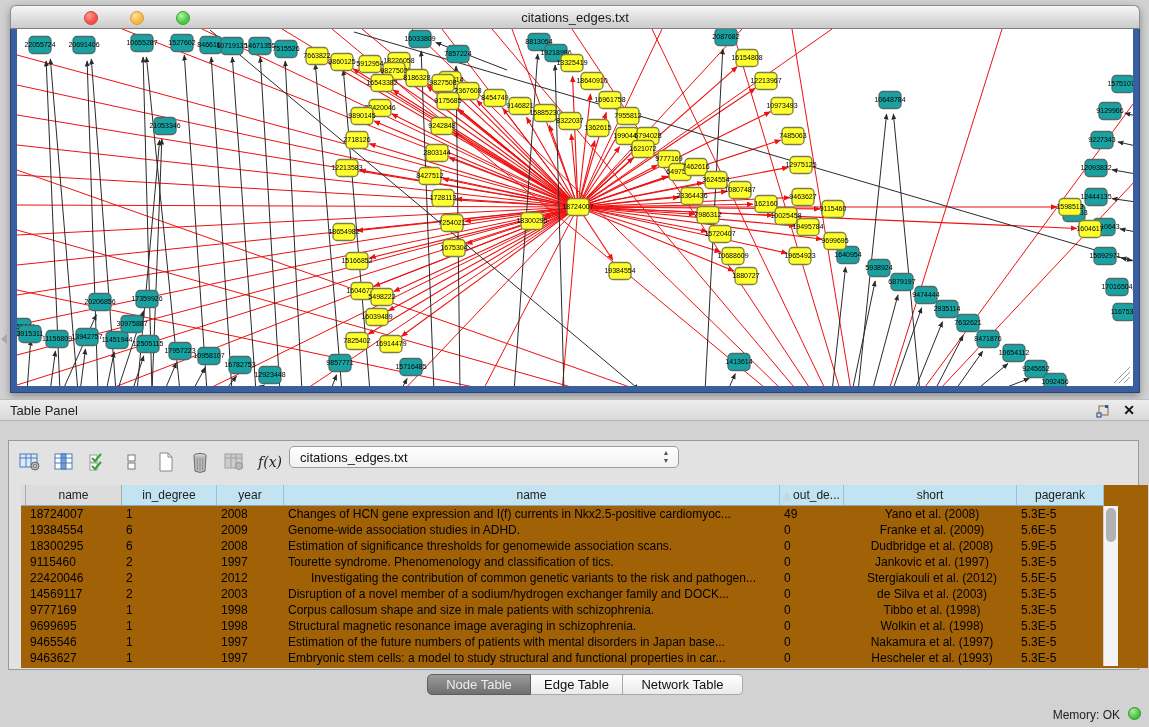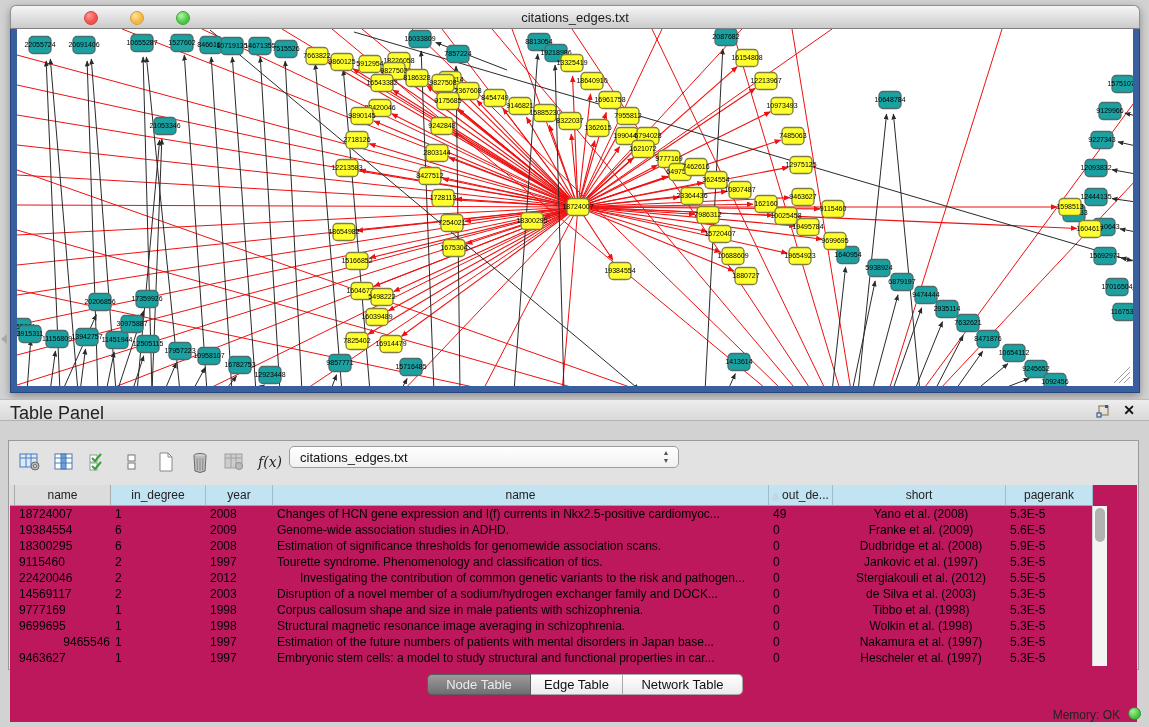--- a/index.html
+++ b/index.html
@@ -21,36 +21,36 @@
             border:1px solid #24457e;border-top:none;box-sizing:border-box;padding:0 6px 6px 6px;}
   .net-canvas{background:#ffffff;width:1116px;height:357px;display:block;}
 
   
   .edge-arrow{position:absolute;left:1px;top:334px;width:0;height:0;
               border-top:5px solid transparent;border-bottom:5px solid transparent;border-right:6px solid #a8a8a8;}
 
   
   .tp-header{position:absolute;left:0;top:399px;width:1149px;height:22px;
              background:linear-gradient(#ededed,#d9d9d9);border-top:1px solid #bdbdbd;border-bottom:1px solid #b3b3b3;box-sizing:border-box;}
-  .tp-title{position:absolute;left:10px;top:3px;font-size:18px;color:#222;}
+  .tp-title{position:absolute;left:10px;top:3px;font-size:13px;color:#222;}
   .tp-float{position:absolute;right:40px;top:4px;cursor:default;}
   .tp-close{position:absolute;right:14px;top:2px;font-size:14px;font-weight:bold;color:#111;cursor:default;}
 
   .tp-box{position:absolute;left:8px;top:440px;width:1131px;height:230px;background:#e2e2e2;
           border:1px solid #9a9a9a;box-sizing:border-box;}
   .tp-toolbar{position:absolute;left:8px;top:6px;height:30px;display:flex;align-items:center;}
   .tbtn{width:26px;height:26px;margin-right:8px;background:transparent;border:none;padding:1px;display:flex;align-items:center;justify-content:center;}
   .tbtn svg{display:block;}
   .fx{font-family:"DejaVu Serif",serif;font-style:italic;font-size:14px;color:#222;width:30px;text-align:center;}
   .combo{position:absolute;left:280px;top:5px;width:390px;height:22px;border:1px solid #9d9d9d;border-radius:5px;
          background:linear-gradient(#ffffff,#f1f1f1);box-sizing:border-box;font-size:13px;color:#111;}
   .combo .val{position:absolute;left:10px;top:3px;}
   .combo .stepper{position:absolute;right:7px;top:2px;width:10px;font-size:7px;line-height:8px;color:#555;text-align:center;}
 
-  .tp-table{position:absolute;left:1px;top:44px;width:1127px;height:237px;background:#be185d;}
+  .tp-table{position:absolute;left:12px;top:44px;width:1127px;height:183px;background:#a16207;}
   .t-head{display:flex;height:21px;}
   .t-head .th{box-sizing:border-box;font-size:12px;color:#222;text-align:center;line-height:20px;
               background:#c2e3f2;border-right:1px solid #9fbecd;border-bottom:1px solid #8fa9b6;overflow:hidden;white-space:nowrap;}
   .t-head .th.gray{background:#dcdcdc;border-right:1px solid #ababab;}
   .t-head .gutter{width:4px;background:#dcdcdc;border-right:1px solid #ababab;border-bottom:1px solid #8fa9b6;}
   .sort-tri{font-size:9px;color:#f4fbff;text-shadow:0 0 1px #49606e;margin-right:3px;}
   .t-body .tr{display:flex;height:16px;line-height:16px;font-size:12px;color:#000;}
   .t-body .td{box-sizing:border-box;padding-left:5px;overflow:hidden;white-space:nowrap;}
   .t-scroll{position:absolute;left:1082px;top:21px;width:15px;height:160px;background:#f4f4f4;
             border-left:1px solid #cfcfcf;box-sizing:border-box;}
@@ -910,36 +910,36 @@
               <div class="td" style="width: 96px; text-align: left;">9699695</div>
               <div class="td" style="width: 95px; text-align: left;">1</div>
               <div class="td" style="width: 67px; text-align: left;">1998</div>
               <div class="td" style="width: 496px; text-align: left;">Structural magnetic resonance image averaging in schizophrenia.</div>
               <div class="td" style="width: 64px; text-align: left;">0</div>
               <div class="td" style="width: 173px; text-align: center;">Wolkin et al. (1998)</div>
               <div class="td" style="width: 87px; text-align: left;">5.3E-5</div>
             </div>
             <div class="tr">
               <div style="width: 4px; flex: 0 0 auto;"></div>
-              <div class="td" style="width: 96px; text-align: right;">9465546</div>
+              <div class="td" style="width: 96px; text-align: left;">9465546</div>
               <div class="td" style="width: 95px; text-align: left;">1</div>
               <div class="td" style="width: 67px; text-align: left;">1997</div>
               <div class="td" style="width: 496px; text-align: left;">Estimation of the future numbers of patients with mental disorders in Japan base...</div>
               <div class="td" style="width: 64px; text-align: left;">0</div>
               <div class="td" style="width: 173px; text-align: center;">Nakamura et al. (1997)</div>
               <div class="td" style="width: 87px; text-align: left;">5.3E-5</div>
             </div>
             <div class="tr">
               <div style="width: 4px; flex: 0 0 auto;"></div>
               <div class="td" style="width: 96px; text-align: left;">9463627</div>
               <div class="td" style="width: 95px; text-align: left;">1</div>
               <div class="td" style="width: 67px; text-align: left;">1997</div>
               <div class="td" style="width: 496px; text-align: left;">Embryonic stem cells: a model to study structural and functional properties in car...</div>
               <div class="td" style="width: 64px; text-align: left;">0</div>
-              <div class="td" style="width: 173px; text-align: center;">Hescheler et al. (1997)</div>
+              <div class="td" style="width: 173px; text-align: center;">Hescheler et al. (1993)</div>
               <div class="td" style="width: 87px; text-align: left;">5.3E-5</div>
             </div>
           </div>
         <div class="t-scroll">
           <div class="thumb"></div>
         </div>
       </div>
     </div>
 
     <div class="tabs" id="tabs">

